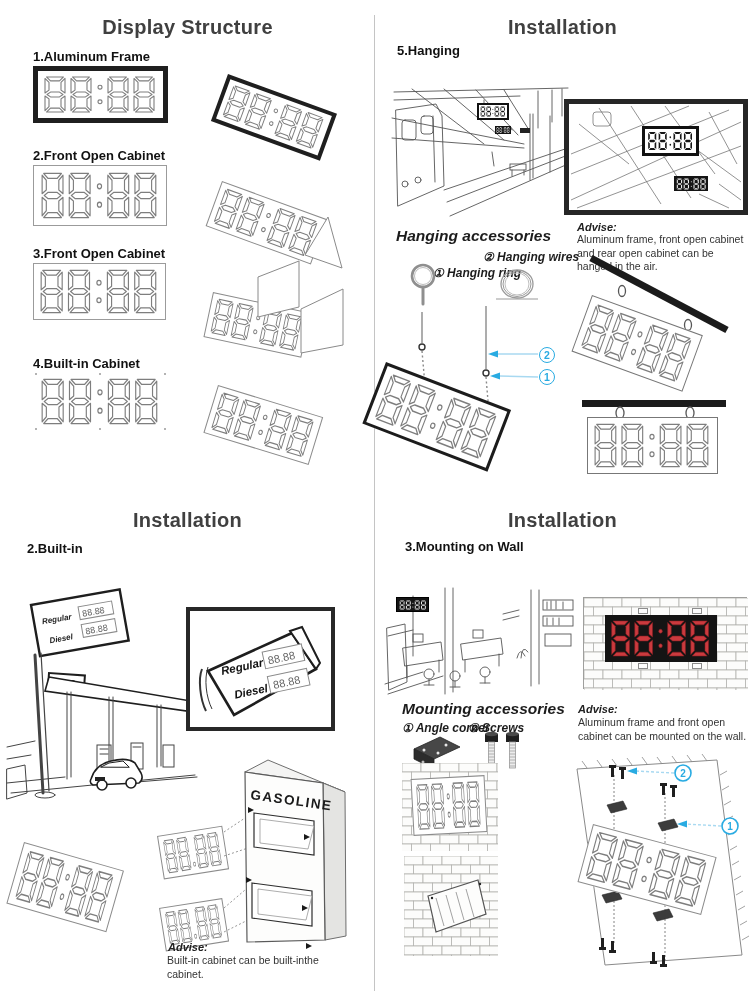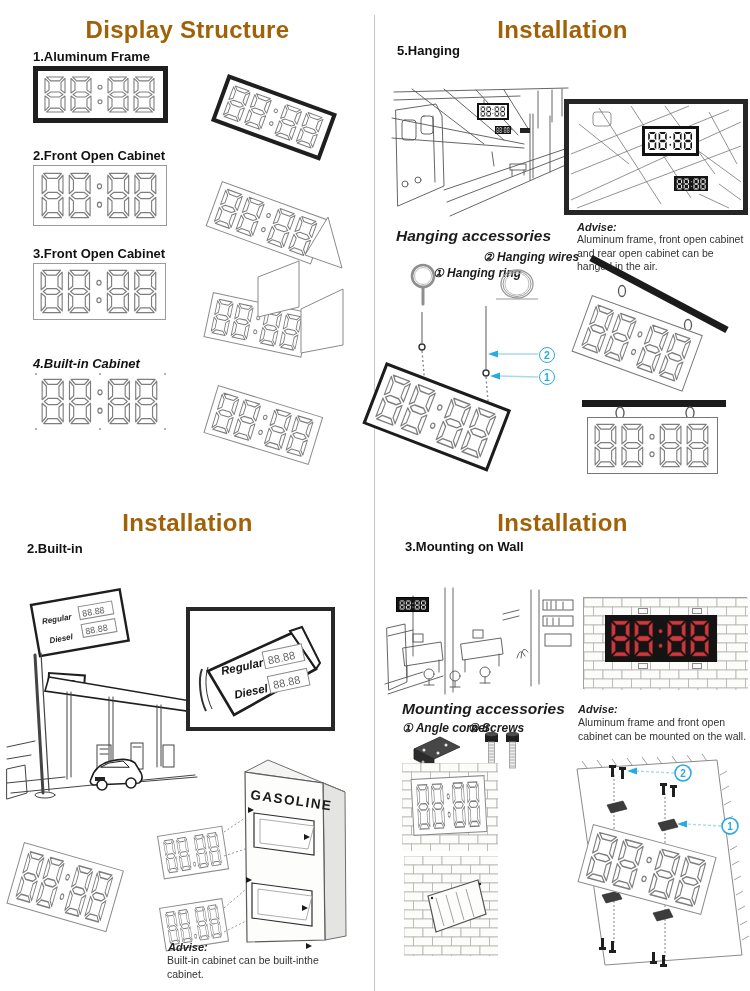--- a/index.html
+++ b/index.html
@@ -1,19 +1,19 @@
 <!DOCTYPE html>
 <html><head>
 <meta charset="utf-8">
 <style>
   html,body{margin:0;padding:0;background:#fff;}
   .page{position:relative;width:750px;height:991px;background:#ffffff;overflow:hidden;
         font-family:"Liberation Sans",sans-serif;color:#1a1a1a;}
   .abs{position:absolute;}
-  .title{position:absolute;font-size:24px;font-weight:bold;text-align:center;letter-spacing:.3px;color:#a16207;}
+  .title{position:absolute;font-size:20px;font-weight:bold;text-align:center;letter-spacing:.3px;color:#404040;}
   .h{position:absolute;font-size:13px;font-weight:bold;color:#111;}
   .body-t{position:absolute;font-size:13px;line-height:1.38;color:#2a2a2a;}
   .advl{position:absolute;font-size:11px;font-weight:bold;font-style:italic;color:#222;}
   .advt{position:absolute;font-size:10.5px;line-height:1.3;color:#333;}
   .acct{position:absolute;font-size:15.5px;font-weight:bold;font-style:italic;color:#1c1c1c;}
   .acci{position:absolute;font-size:12px;font-weight:bold;font-style:italic;color:#1c1c1c;white-space:nowrap;}
   .disp{position:absolute;background:#fff;box-sizing:border-box;}
   .disp svg{display:block;width:100%;height:100%;}
   .dark{background:#141414;}
   .vline{position:absolute;width:1px;background:#c4c4c4;}
@@ -140,21 +140,21 @@
           <polygon transform="translate(90,0)" points="22,3.5 22,18.5 18,15.5 18,7.5"></polygon>
           <polygon transform="translate(90,0)" points="2,3.5 6,7.5 6,15.5 2,18.5"></polygon>
           <polygon transform="translate(90,0)" points="4,20 7.5,17.5 16.5,17.5 20,20 16.5,22.5 7.5,22.5"></polygon>
           <polygon transform="translate(90,0)" points="2,21.5 6,24.5 6,32.5 2,36.5"></polygon>
           <polygon transform="translate(90,0)" points="22,21.5 22,36.5 18,32.5 18,24.5"></polygon>
           <polygon transform="translate(90,0)" points="3.5,38 7.5,34 16.5,34 20.5,38"></polygon>
         </g>
       </svg>
     </div>
 
-  <div class="h" style="left:33px;top:356px;font-style:italic;">4.Built-in Cabinet</div>
+  <div class="h" style="left:33px;top:356px;">4.Built-in Cabinet</div>
   <div class="abs" style="left:35px;top:373px;width:131px;height:57px;">
     <span class="cdot" style="left:0;top:0;"></span>
       <span class="cdot" style="right:0;top:0;"></span>
     <span class="cdot" style="left:0;bottom:0;"></span>
       <span class="cdot" style="right:0;bottom:0;"></span>
     <span class="cdot" style="left:64px;top:0;"></span>
       <span class="cdot" style="left:64px;bottom:0;"></span>
     <div class="disp seg" style="left:2px;top:2px;width:127px;height:53px;padding:2px;">
         <svg viewBox="0 0 117 40" preserveAspectRatio="none">
           <g fill="#ffffff" stroke="#7e7e7e" stroke-width="1.1" stroke-linejoin="round">

